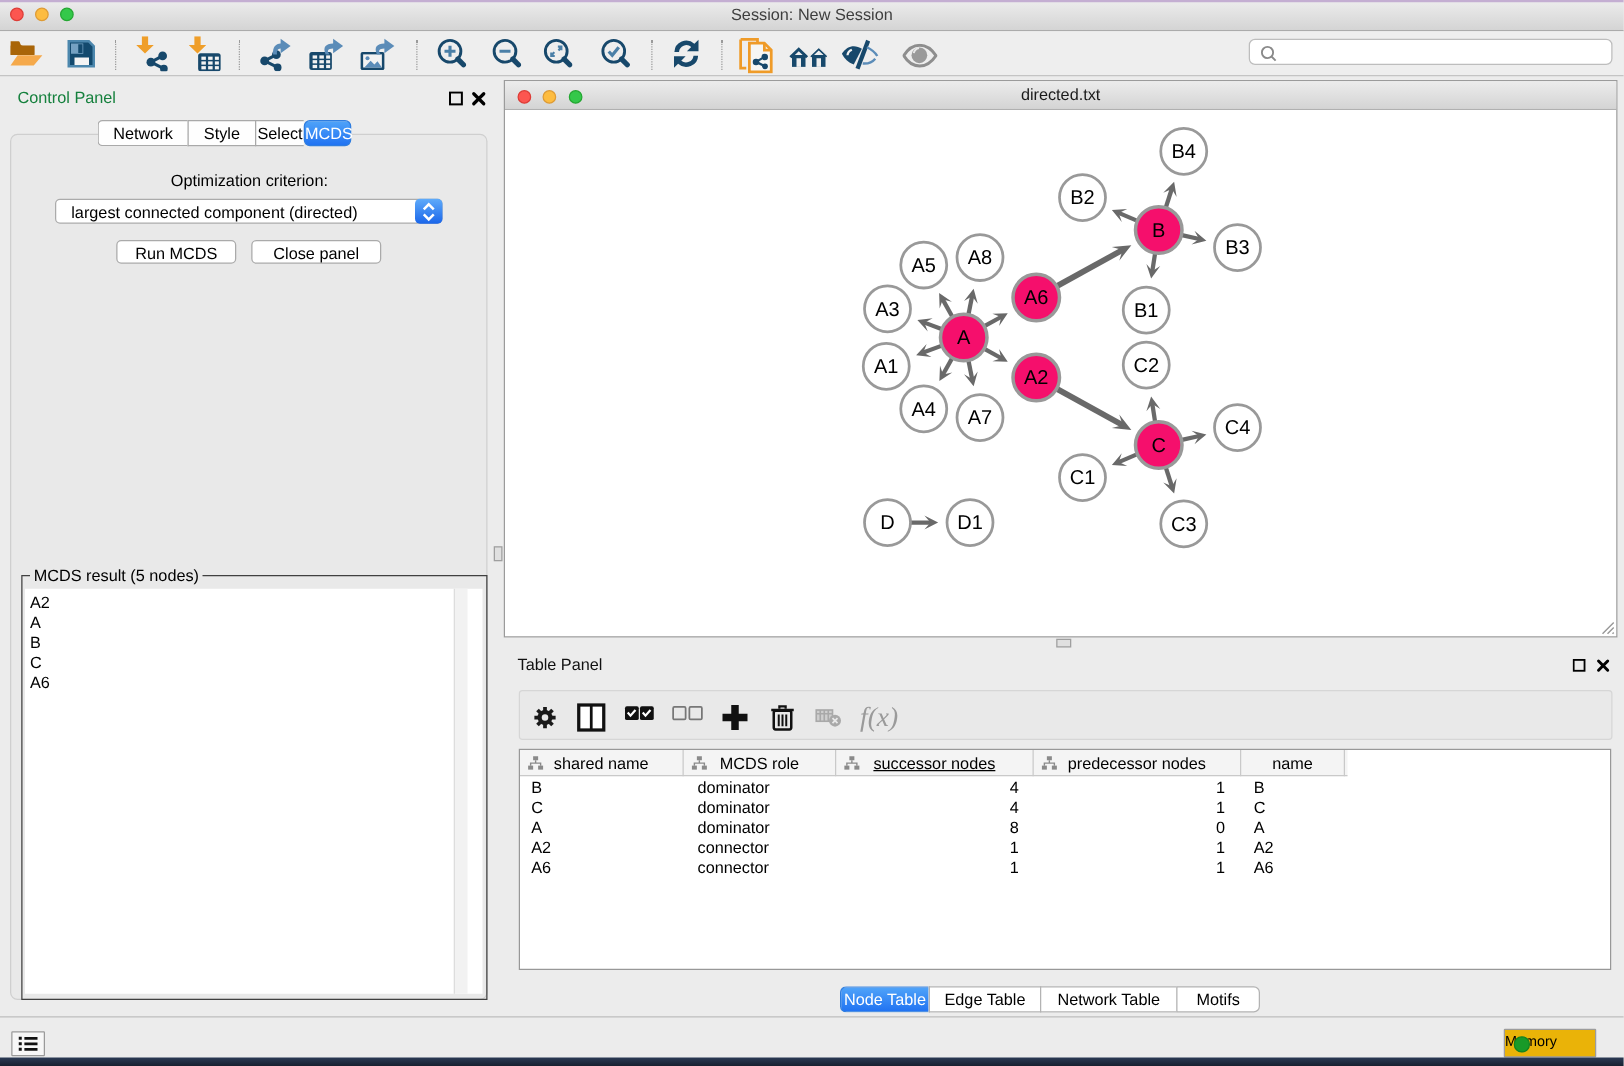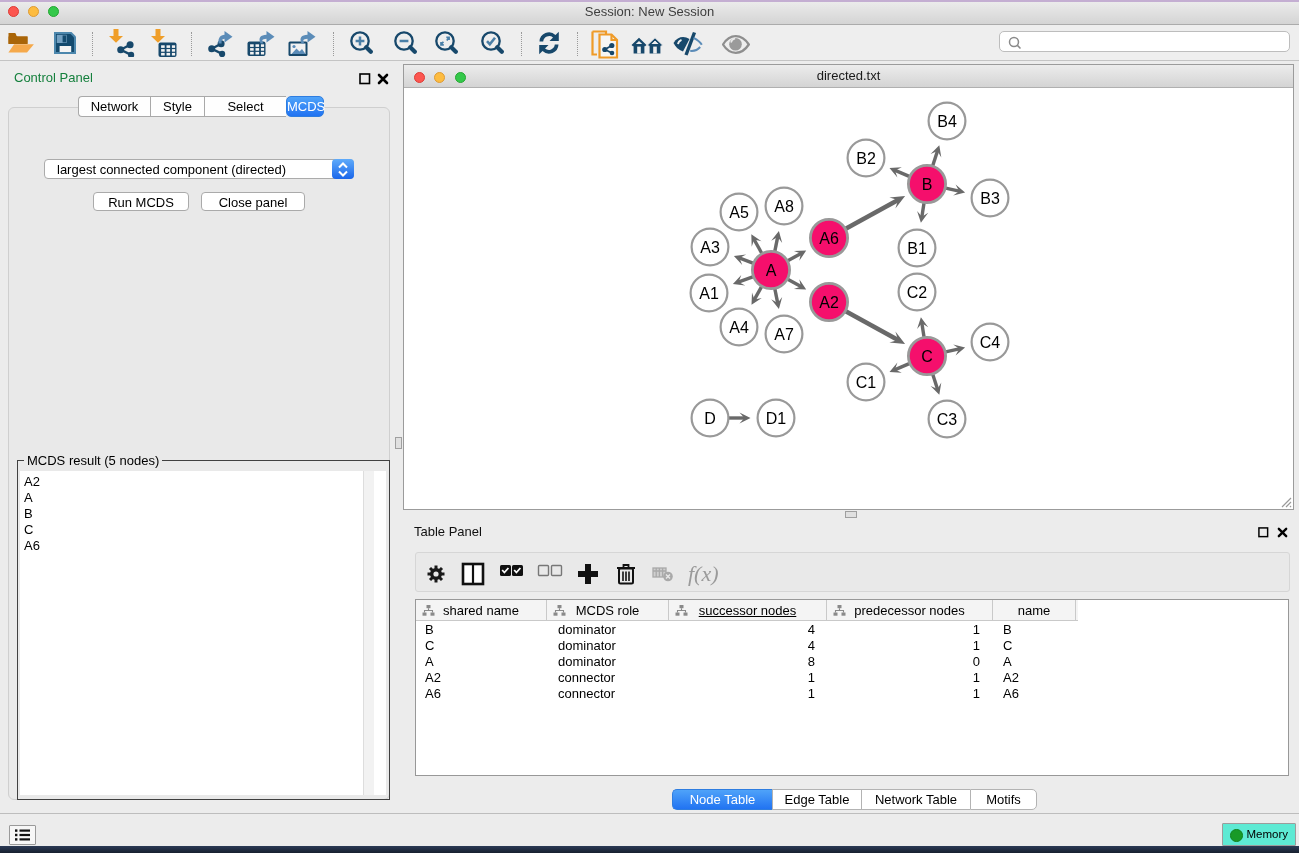--- a/index.html
+++ b/index.html
@@ -59,21 +59,21 @@
 .tc { position:absolute; top:0; height:16px; line-height:16px; white-space:nowrap; }
 #tp-tabs { position:absolute; left:273px; top:269px; height:21px; }
 .btab { float:left; height:21px; line-height:20px; font-size:13px; text-align:center; background:#fff; border:1px solid #b3b3b3; border-right:none; color:#000; }
 .btab.last { border-right:1px solid #b3b3b3; border-radius:0 5px 5px 0; }
 .btab.first { border-radius:5px 0 0 5px; }
 .btab.sel { background:linear-gradient(#4fa3f9,#2173f2); color:#fff; border-color:#2e7de0; }
 
 
 #statusbar { left:0; top:813px; width:1299px; height:33px; background:#ececec; border-top:1px solid #bdbdbd; }
 #hamb { position:absolute; left:9px; top:11px; width:27px; height:20px; background:#f7f7f7; border:1px solid #9a9a9a; border-radius:1px; }
-#memory { position:absolute; right:3px; top:9px; width:74px; height:23px; background:#5eead4; border:1px solid #9c9c9c; border-radius:1px; font-size:11.5px; line-height:21px; text-align:right; padding-right:7px; color:#000; }
+#memory { position:absolute; right:22px; top:9px; width:74px; height:23px; background:#eab308; border:1px solid #9c9c9c; border-radius:1px; font-size:11.5px; line-height:21px; text-align:left; padding-right:7px; color:#000; }
 #memory .dot { position:absolute; left:7px; top:5px; width:12.5px; height:12.5px; border-radius:50%; background:#189a28; border:1px solid #11831f; }
 #bottomstrip { left:0; top:846px; width:1299px; height:7px; background:linear-gradient(#2b3a55,#17202f); }
 </style>
 </head>
 <body>
 <div class="abs" id="topstrip"></div>
 
 <div class="abs" id="titlebar">
   <div class="tl" style="left:7.5px; background:#fc5650; border:1px solid #dd3c36;"></div>
   <div class="tl" style="left:27.5px; background:#fdbc40; border:1px solid #de9b34;"></div>
@@ -232,23 +232,24 @@
   <svg class="paneico" style="left:359px" width="12" height="12" viewBox="0 0 12 12">
       <rect x="1" y="1" width="9.5" height="9.5" fill="none" stroke="#000" stroke-width="1.6"></rect>
     </svg>
   <svg class="paneico" style="left:377px" width="12" height="12" viewBox="0 0 12 12">
       <path d="M2 2 L10 10 M10 2 L2 10" stroke="#000" stroke-width="2.6" stroke-linecap="round"></path>
     </svg>
   <div id="cp-content"></div>
   <div id="cp-tabs">
     <div class="tab first" style="width:72px">Network</div>
       <div class="tab" style="width:54px">Style</div>
-      <div class="tab" style="width:82px">Select</div>
+      <div class="tab" style="width:39px">Select</div>
       <div class="tab sel" style="width:38px">MCDS</div>
   </div>
+  <div id="optlabel">Optimization criterion:</div>
   <div id="combo">largest connected component (directed)
     <div class="step"><svg width="22" height="21" viewBox="0 0 22 21">
           <path d="M7 8.5 L11 4.5 L15 8.5" fill="none" stroke="#fff" stroke-width="2"></path>
           <path d="M7 12.5 L11 16.5 L15 12.5" fill="none" stroke="#fff" stroke-width="2"></path>
         </svg></div>
   </div>
   <div class="btn" style="left:93px; top:130px; width:96px;">Run MCDS</div>
   <div class="btn" style="left:201px; top:130px; width:104px;">Close panel</div>
   <div id="grp">
     <div id="grp-label">MCDS result (5 nodes)</div>
@@ -481,21 +482,21 @@
 <div class="trow" style="top:86px">
 <span class="tc" style="left:9px">A6</span>
 <span class="tc" style="left:142px">connector</span>
 <span class="tc" style="left:340px; width:59px; text-align:right;">1</span>
 <span class="tc" style="left:500px; width:64px; text-align:right;">1</span>
 <span class="tc" style="left:587px">A6</span>
 </div>
         </div>
     </div>
     <div id="tp-tabs">
-      <div class="btab first sel" style="width:100px">Node Table</div>
+      <div class="btab first sel" style="width:71px">Node Table</div>
         <div class="btab" style="width:89px">Edge Table</div>
         <div class="btab" style="width:109px">Network Table</div>
         <div class="btab last" style="width:67px">Motifs</div>
     </div>
   </div>
 </div>
 
 <div class="abs" id="statusbar">
   <div id="hamb">
     <svg width="25" height="18" viewBox="0 0 25 18">

